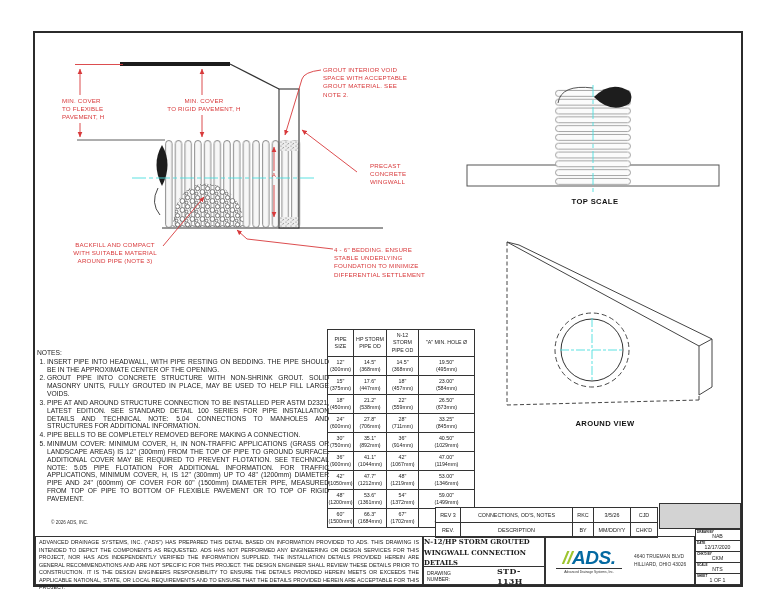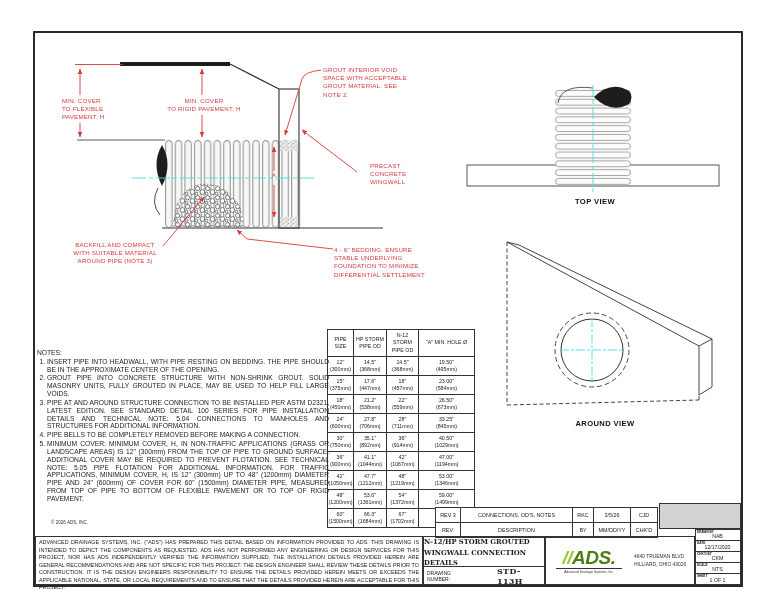--- a/index.html
+++ b/index.html
@@ -32,21 +32,21 @@
   .disclaimer{position:absolute;left:0;top:503px;width:388px;height:49px;border:1px solid #333;box-sizing:border-box;padding:2px 3px;font-size:5.4px;line-height:1.4;text-align:justify;color:#222;}
   .titlebox{position:absolute;left:388px;top:503px;width:122px;height:49px;border:1px solid #333;box-sizing:border-box;}
   .dtitle{font-family:"DejaVu Serif",serif;font-weight:bold;font-size:6.8px;line-height:1.55;text-align:left;}
   .numrow{position:absolute;left:0;right:0;bottom:0;height:17px;border-top:1px solid #333;display:flex;align-items:center;}
   .numlabel{font-size:5px;padding-left:3px;}
   .numval{font-family:"DejaVu Serif",serif;font-weight:bold;font-size:8px;margin-left:24px;letter-spacing:.4px;}
   .logobox{position:absolute;left:510px;top:503px;width:150px;height:49px;border:1px solid #333;box-sizing:border-box;display:flex;align-items:center;}
   .logoblk{width:86px;text-align:center;}
   .logotext{font-style:italic;font-weight:800;font-size:19px;letter-spacing:-.5px;line-height:1;}
   .logoslash{color:#9dc52f;}
-  .logoname{color:#4d7c0f;}
+  .logoname{color:#0369a1;}
   .logorule{width:66px;margin:1px auto 0;border-top:1.6px solid #333;padding-top:1px;font-size:3.3px;color:#333;}
   .address{flex:1;font-size:4.9px;line-height:1.5;color:#333;padding-left:2px;}
   .infocol{position:absolute;left:660px;top:496px;width:46px;height:56px;border:1px solid #333;box-sizing:border-box;display:flex;flex-direction:column;background:#fff;}
   .info-cell{flex:1;border-bottom:1px solid #333;position:relative;overflow:hidden;}
   .info-cell:last-child{border-bottom:none;}
   .info-label{position:absolute;left:1px;top:0px;font-size:3.1px;font-weight:bold;color:#111;letter-spacing:0;}
   .info-value{position:absolute;left:0;right:1px;bottom:1px;text-align:center;font-size:5.2px;color:#222;}
 </style>
 </head>
 <body>
@@ -138,21 +138,21 @@
       <pattern id="corrH" x="105" y="11" width="76" height="8.8" patternUnits="userSpaceOnUse">
         <rect x="0.5" y="1.4" width="75" height="6" rx="3" fill="#fbfbfb" stroke="#8a8a8a" stroke-width="0.8"></rect>
       </pattern>
     </defs>
     <rect x="17" y="87" width="252" height="21" fill="#fff" stroke="#555" stroke-width="1"></rect>
     <rect x="105" y="11" width="76" height="97" fill="url(#corrH)"></rect>
     <path d="M144,19 Q161,2 179,13 Q184,19 179,26 Q161,36 144,19 Z" fill="#1d1d1d"></path>
     <path d="M108,25 Q111,6 143,10" stroke="#444" stroke-width="0.9" fill="none"></path>
     <path d="M143,7 L143,114" stroke="#49dede" stroke-width="0.9" stroke-dasharray="12 3 4 3" fill="none"></path>
   </svg>
-  <div class="viewlabel" style="left:500px;top:164px;width:120px;">TOP VIEW</div>
+  <div class="viewlabel" style="left:500px;top:164px;width:120px;">TOP SCALE</div>
 
   <svg class="abs" style="left:455px;top:200px" width="290" height="185" viewBox="0 0 290 185">
     <g stroke="#444" stroke-width="1" fill="none">
       <path d="M17,9 L29,12"></path>
       <path d="M29,12 L222,106"></path>
       <path d="M17,9 L209,113"></path>
       <path d="M209,113 L222,106"></path>
       <path d="M209,113 L209,162"></path>
       <path d="M222,106 L222,154"></path>
       <path d="M222,154 L209,162"></path>

